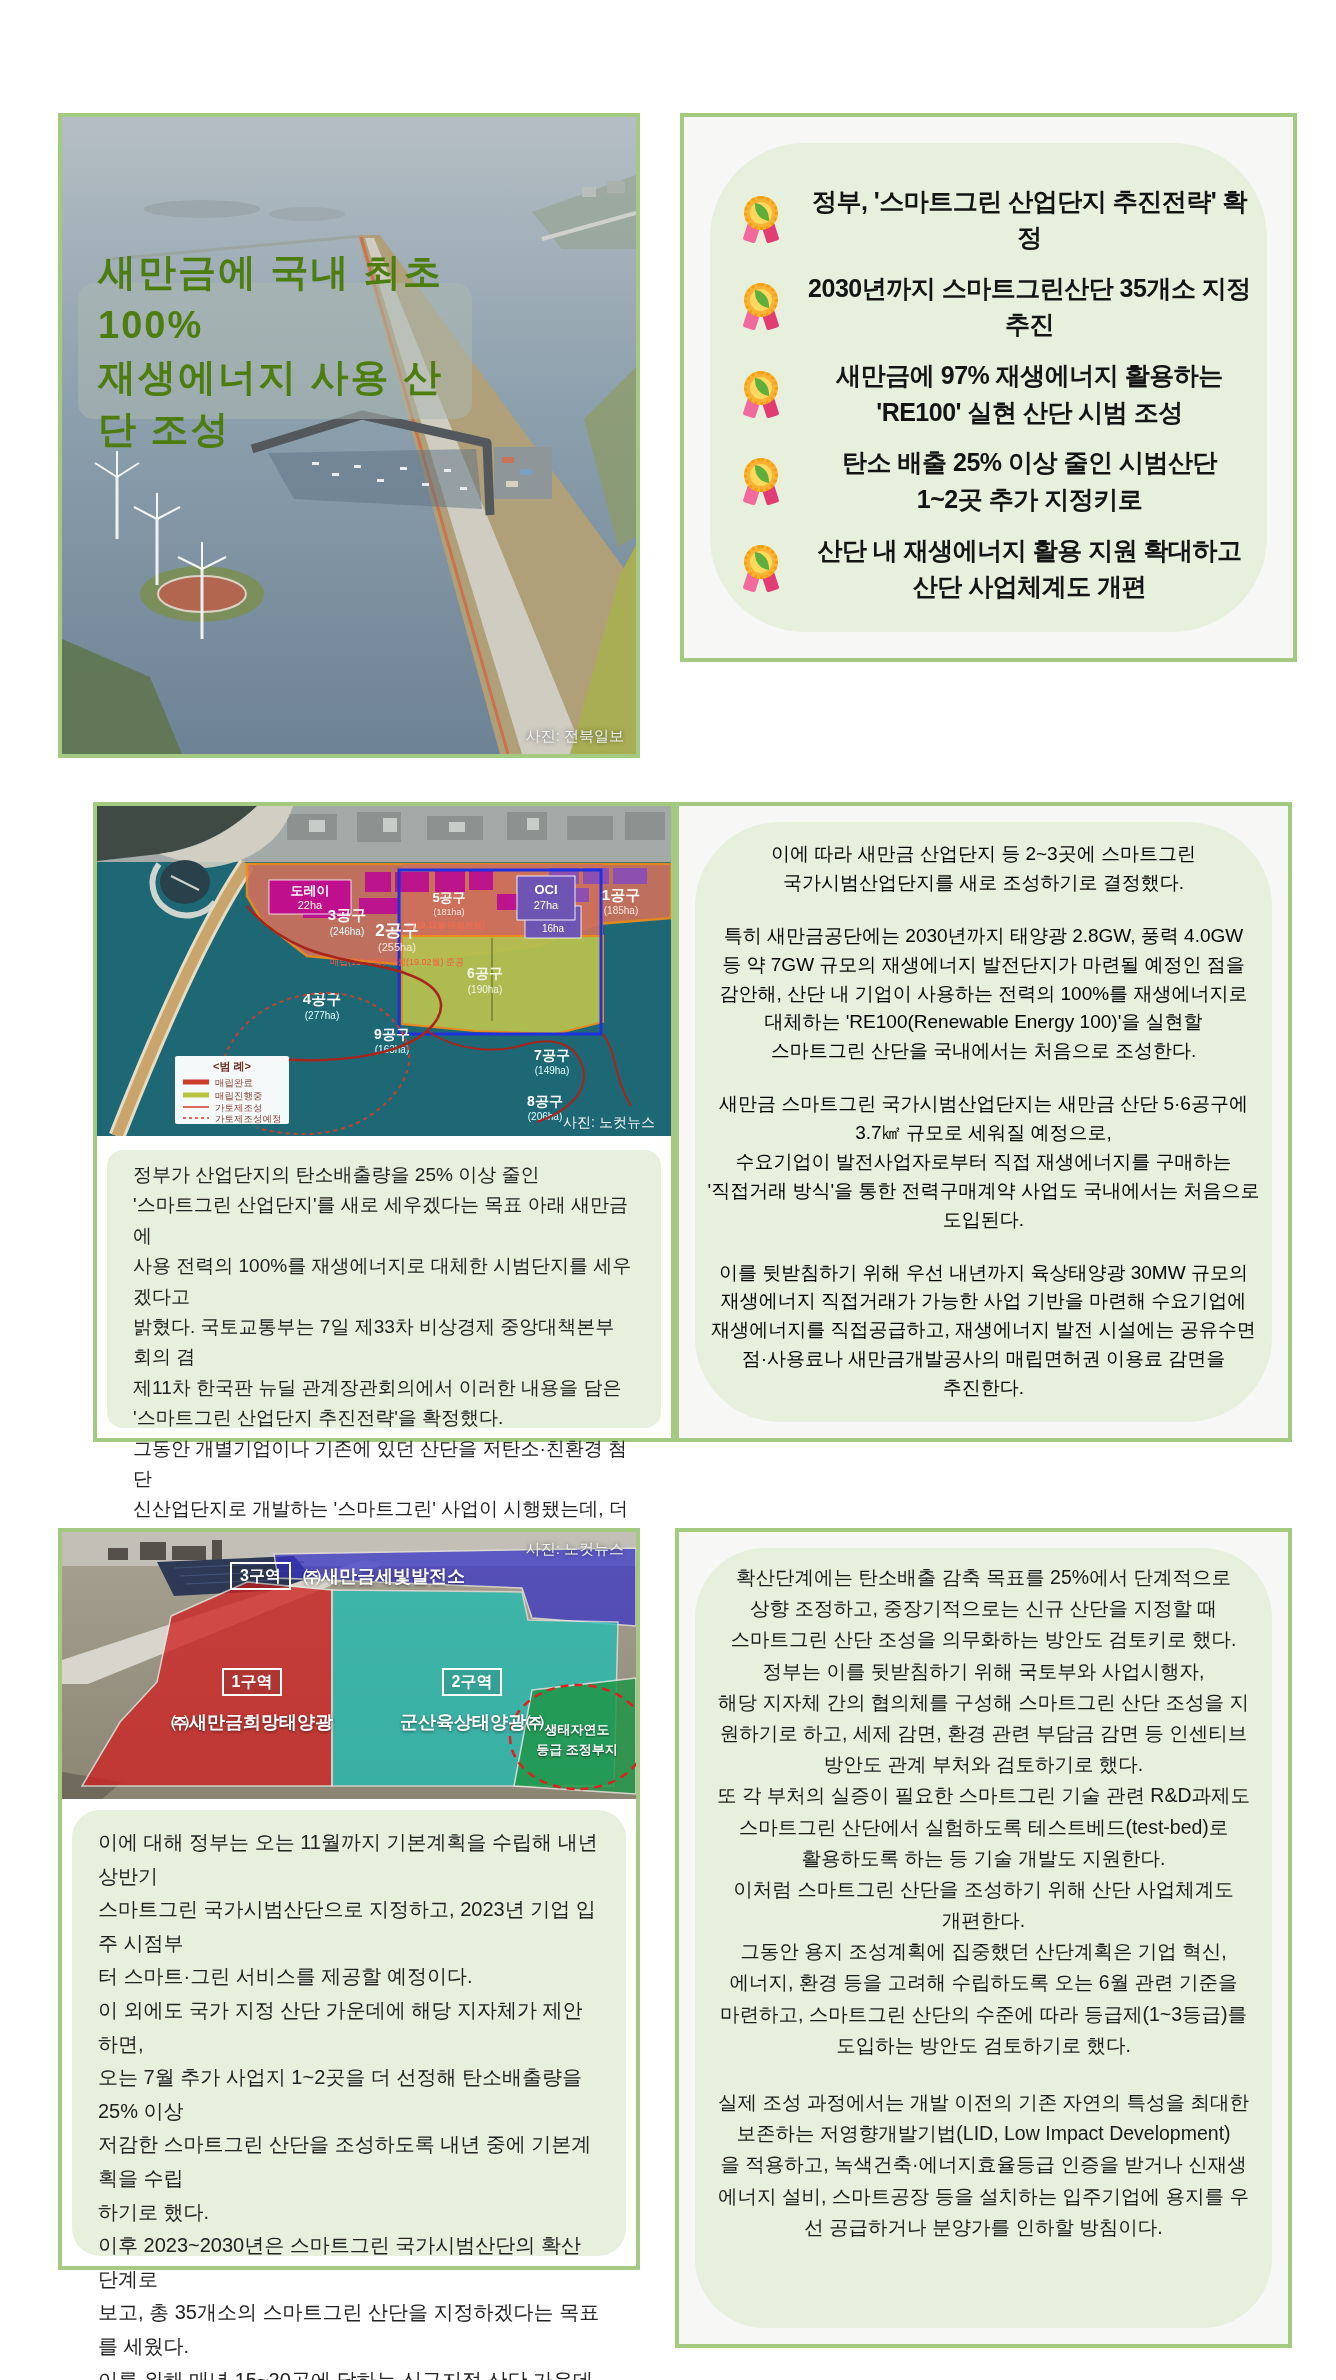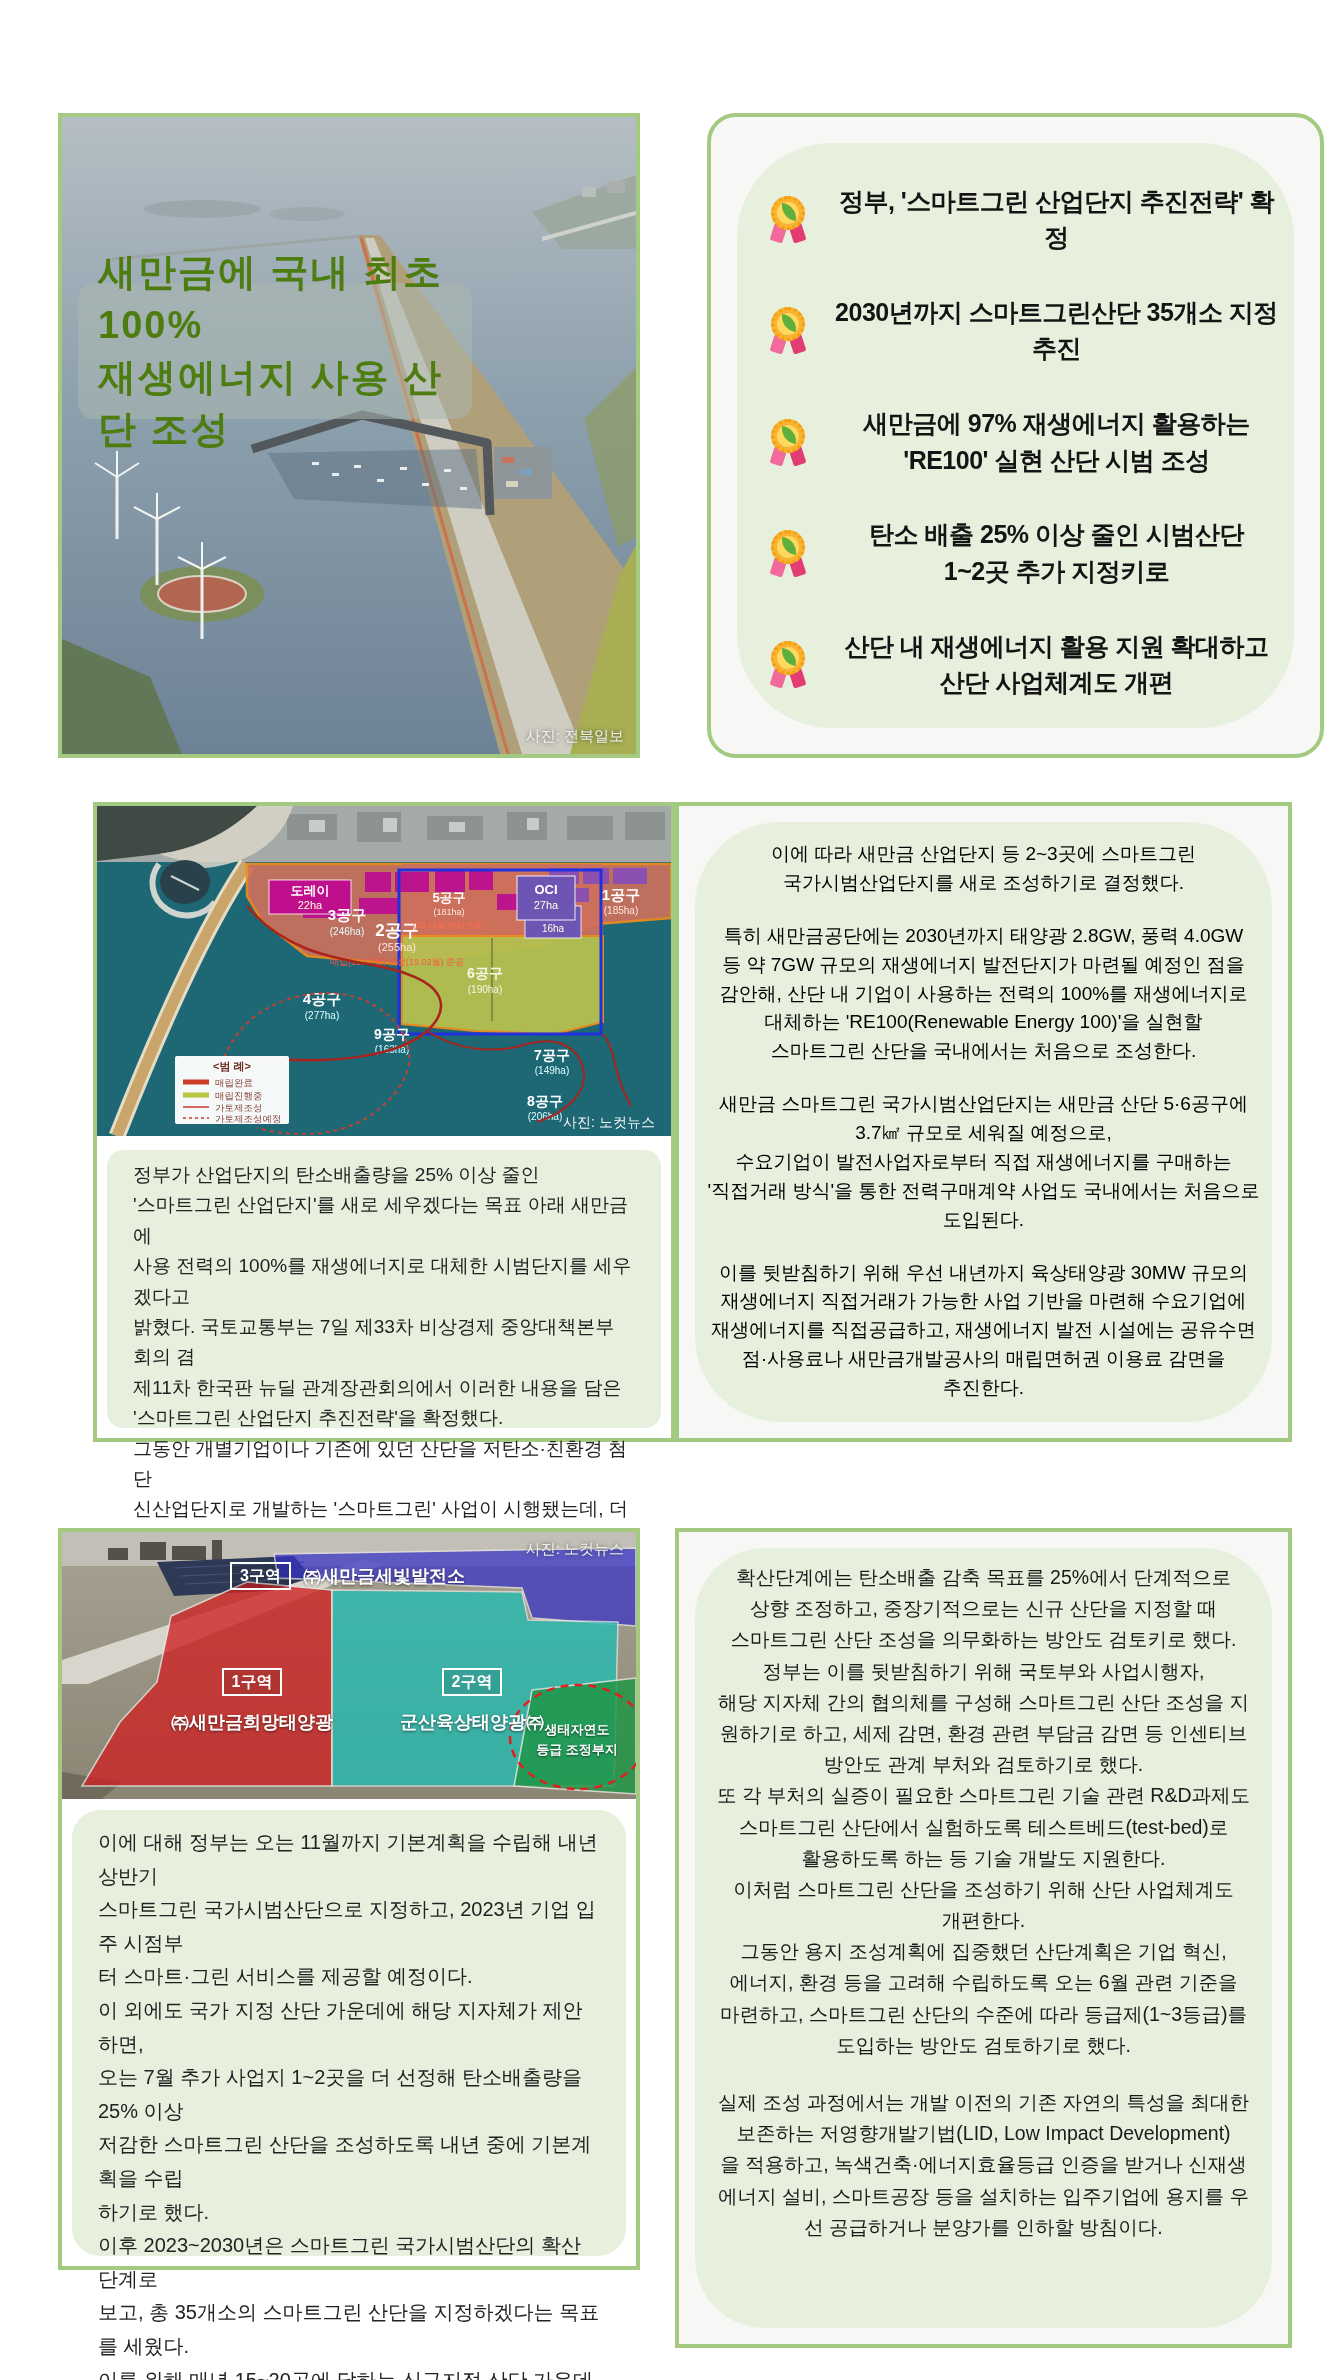--- a/index.html
+++ b/index.html
@@ -14,21 +14,21 @@
   
   #p-hero{left:58px;top:113px;width:582px;height:645px;}
   .hero-title-box{position:absolute;left:16px;top:166px;width:394px;height:136px;
       background:rgba(172,184,176,0.55);border-radius:16px;display:flex;align-items:center;}
   .hero-title{padding-left:20px;font-size:38px;font-weight:bold;color:#4d7c0f;
       line-height:1.38;letter-spacing:2px;}
   .photo-credit{position:absolute;color:#eef2ee;font-size:15px;text-shadow:0 0 4px rgba(0,0,0,.6);}
   #hero-credit{right:12px;bottom:8px;}
 
   
-  #p-high{left:707px;top:113px;width:617px;height:645px;border-radius:29px;}
+  #p-high{left:680px;top:113px;width:617px;height:549px;}
   #high-box{inset:26px;border-radius:95px;}
   .bullets{position:absolute;left:34px;right:34px;top:66px;bottom:54px;
       display:flex;flex-direction:column;justify-content:space-between;}
   .bullet{display:flex;align-items:center;gap:20px;padding-left:24px;}
   .bullet-text{flex:1;text-align:center;font-size:25px;font-weight:bold;color:#141414;
       line-height:1.45;letter-spacing:-0.5px;}
   
   .medal{position:relative;width:38px;height:46px;flex:0 0 38px;}
   .medal .rib{position:absolute;bottom:0;width:13px;height:18px;border-radius:2px;}
   .medal .rib-l{left:3px;background:#f2699c;transform:rotate(18deg);}

